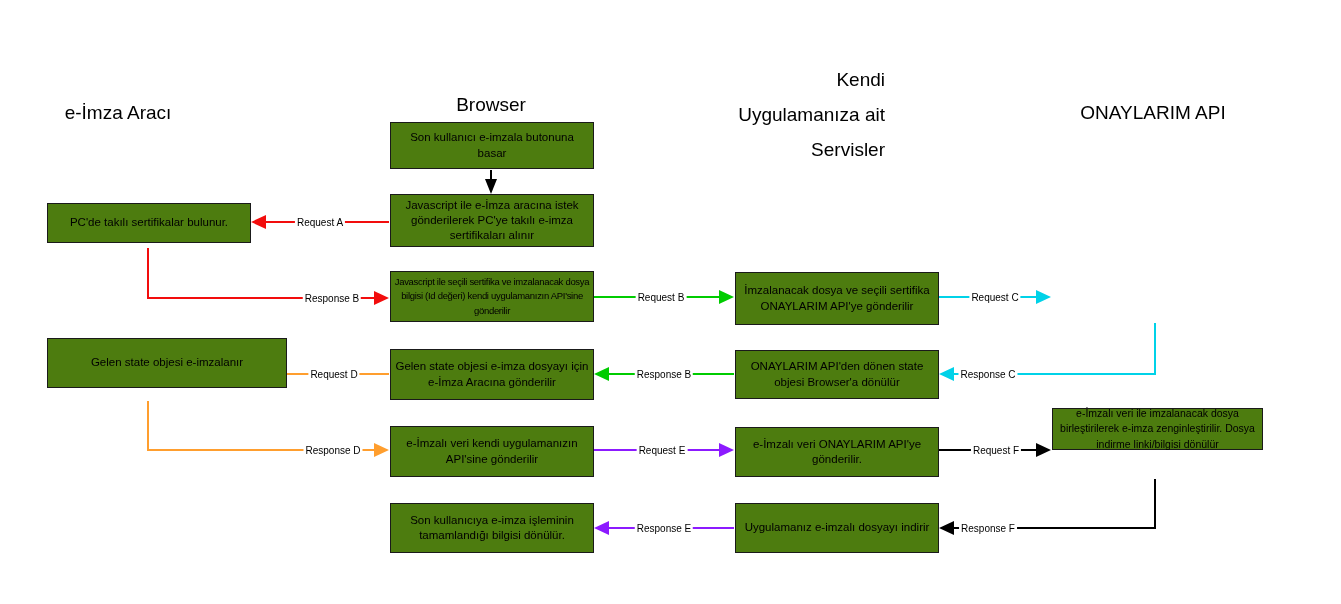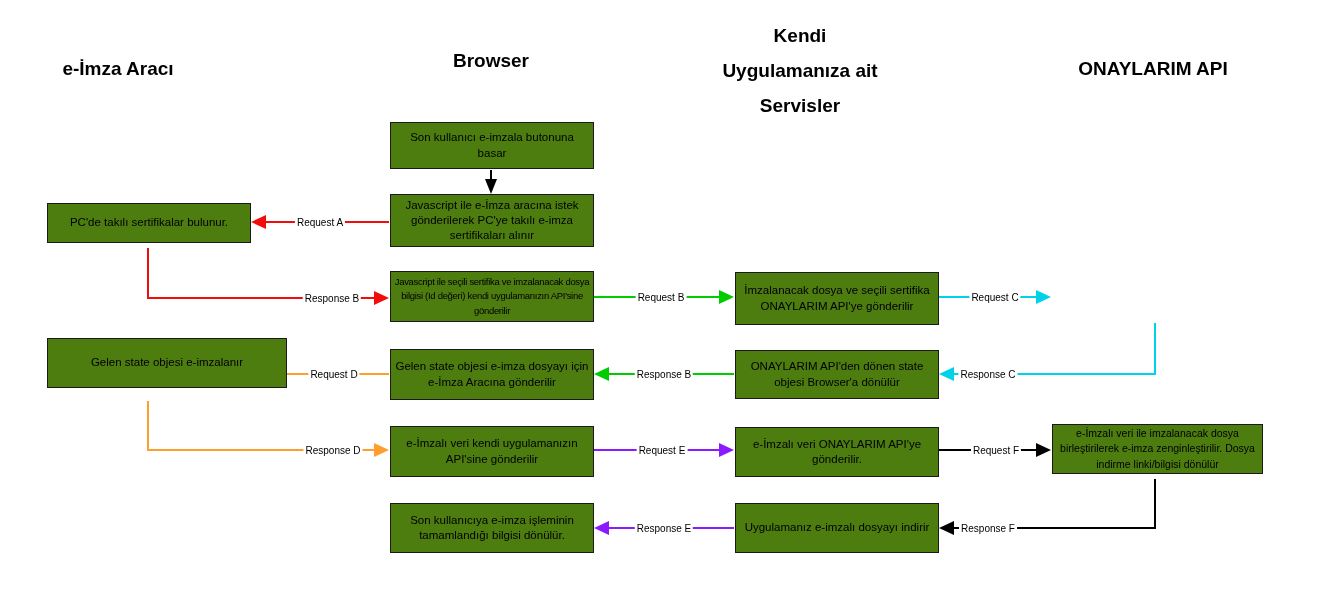--- a/index.html
+++ b/index.html
@@ -2,21 +2,21 @@
 <html><head>
 <meta charset="utf-8">
 <style>
   html,body{margin:0;padding:0;background:#fff;}
   .stage{
     position:relative;width:1341px;height:604px;background:#ffffff;
     font-family:"Liberation Sans",sans-serif;color:#000;overflow:hidden;
   }
   .lane-header{
     position:absolute;transform:translateX(-50%);
-    font-size:19px;font-weight:bold;text-align:center;white-space:nowrap;
+    font-size:19px;font-weight:normal;text-align:right;white-space:nowrap;margin-top:44px;
   }
   .lane-header.wrap{white-space:normal;width:170px;line-height:1.85;}
   .node{
     position:absolute;box-sizing:border-box;background:#4d7c0f;
     border:1.5px solid #1a1a1a;
     display:flex;align-items:center;justify-content:center;
     text-align:center;font-size:11.5px;line-height:1.32;padding:2px 4px;
   }
   .node.dense{font-size:9.5px;letter-spacing:-0.3px;line-height:1.5;padding:1px 2px;}
   .node.semi{font-size:10.5px;line-height:1.45;padding:1px 2px;}
@@ -87,21 +87,21 @@
   <div class="node dense" style="left:390px;top:271px;width:204px;height:51px">Javascript ile seçili sertifika ve imzalanacak dosya bilgisi (Id değeri) kendi uygulamanızın API'sine gönderilir</div>
   <div class="node" style="left:390px;top:349px;width:204px;height:51px">Gelen state objesi e-imza dosyayı için e-İmza Aracına gönderilir</div>
   <div class="node" style="left:390px;top:426px;width:204px;height:51px">e-İmzalı veri kendi uygulamanızın API'sine gönderilir</div>
   <div class="node" style="left:390px;top:503px;width:204px;height:50px">Son kullanıcıya e-imza işleminin tamamlandığı bilgisi dönülür.</div>
 
   <div class="node" style="left:735px;top:272px;width:204px;height:53px">İmzalanacak dosya ve seçili sertifika ONAYLARIM API'ye gönderilir</div>
   <div class="node" style="left:735px;top:350px;width:204px;height:49px">ONAYLARIM API'den dönen state objesi Browser'a dönülür</div>
   <div class="node" style="left:735px;top:427px;width:204px;height:50px">e-İmzalı veri ONAYLARIM API'ye gönderilir.</div>
   <div class="node" style="left:735px;top:503px;width:204px;height:50px">Uygulamanız e-imzalı dosyayı indirir</div>
 
-  <div class="node semi" style="left:1052px;top:424px;width:211px;height:50px">e-İmzalı veri ile imzalanacak dosya birleştirilerek e-imza zenginleştirilir. Dosya indirme linki/bilgisi dönülür</div>
+  <div class="node semi" style="left:1052px;top:408px;width:211px;height:42px">e-İmzalı veri ile imzalanacak dosya birleştirilerek e-imza zenginleştirilir. Dosya indirme linki/bilgisi dönülür</div>
 
   <div class="edge-label" style="left:320px;top:222px">Request A</div>
   <div class="edge-label" style="left:332px;top:298px">Response B</div>
   <div class="edge-label" style="left:661px;top:297px">Request B</div>
   <div class="edge-label" style="left:995px;top:297px">Request C</div>
   <div class="edge-label" style="left:988px;top:374px">Response C</div>
   <div class="edge-label" style="left:664px;top:374px">Response B</div>
   <div class="edge-label" style="left:334px;top:374px">Request D</div>
   <div class="edge-label" style="left:333px;top:450px">Response D</div>
   <div class="edge-label" style="left:662px;top:450px">Request E</div>

